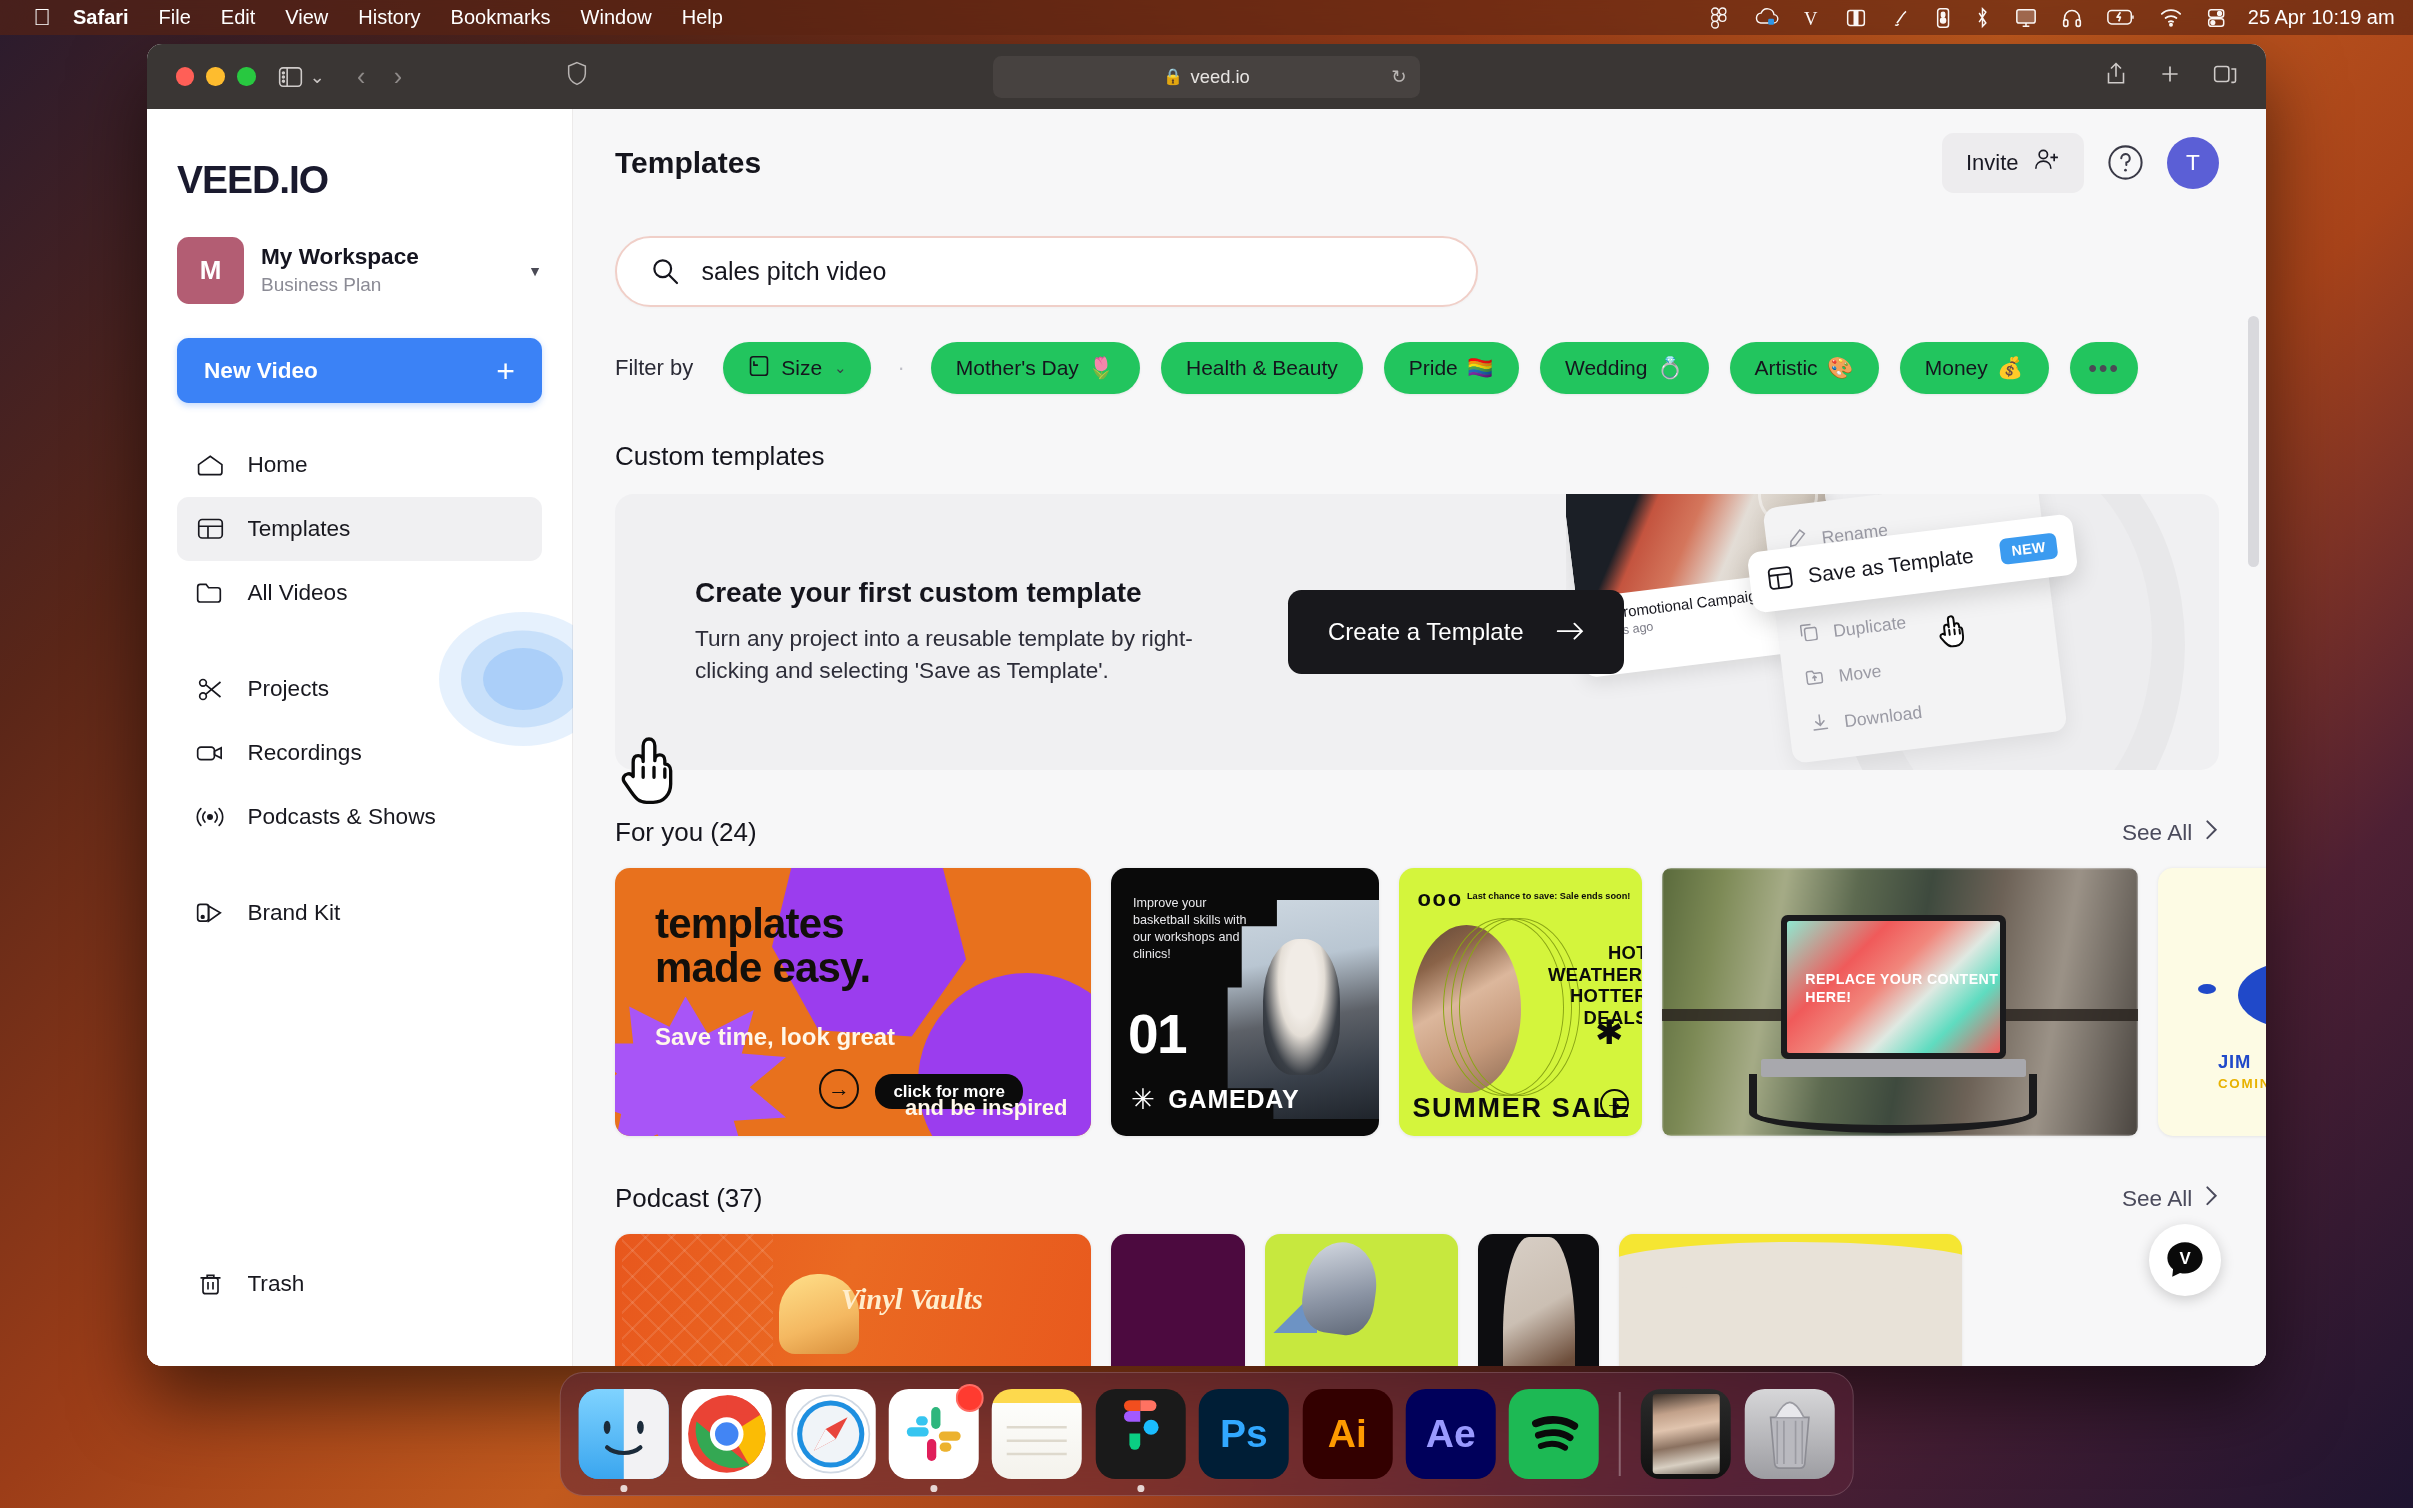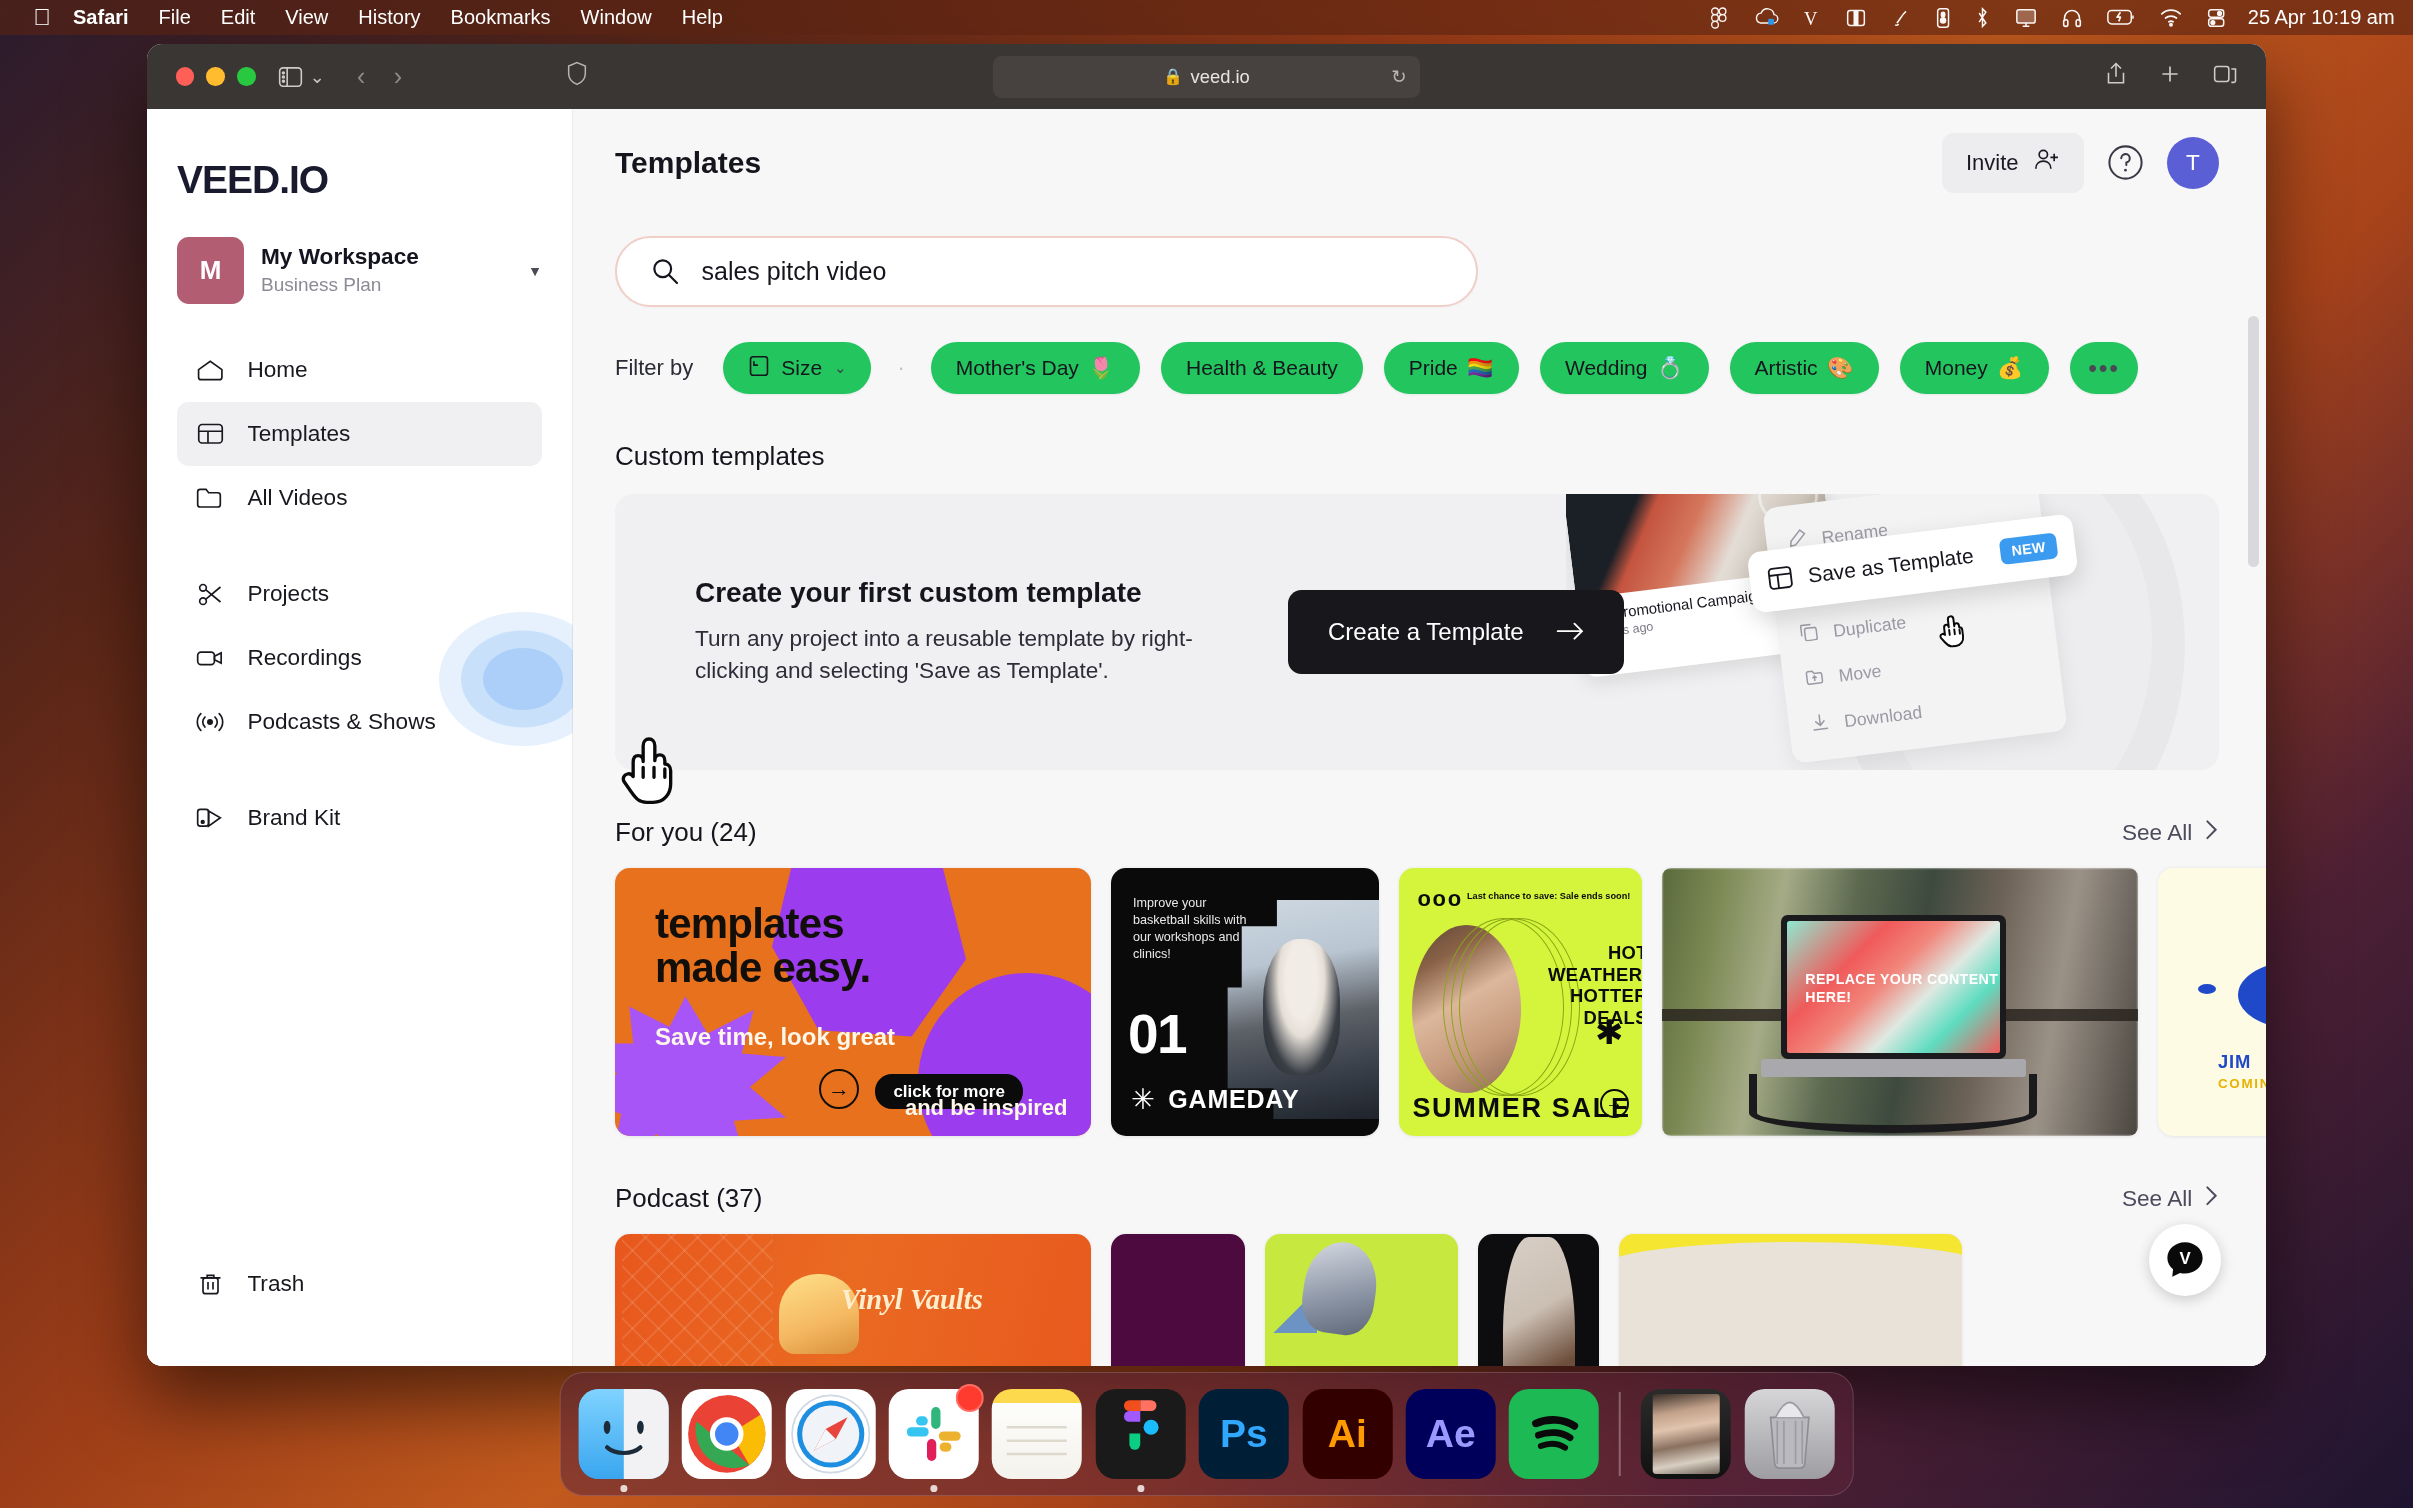--- a/index.html
+++ b/index.html
@@ -567,20 +567,24 @@
 
       <div class="workspace">
         <div class="ws-avatar">M</div>
         <div class="ws-text">
           <div class="ws-name">My Workspace</div>
           <div class="ws-plan">Business Plan</div>
         </div>
         <span class="ws-caret">▼</span>
       </div>
 
+      <div class="newvideo">
+        <span>New Video</span>
+        <span class="plus">+</span>
+      </div>
 
       <div class="navgroup">
         <div class="navitem">
           <span class="nicon">
             <svg width="28.5" height="25" viewBox="0 0 34 30" fill="none" stroke="#18181f" stroke-width="2">
                 <path d="M3 14L17 4l14 10v9a3 3 0 0 1-3 3H6a3 3 0 0 1-3-3z"></path>
               </svg>
           </span>
           <span>Home</span>
         </div>

